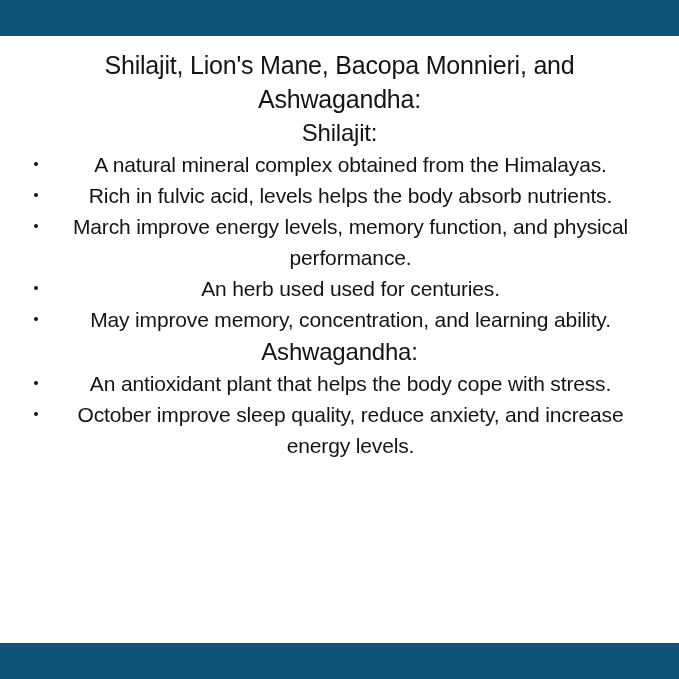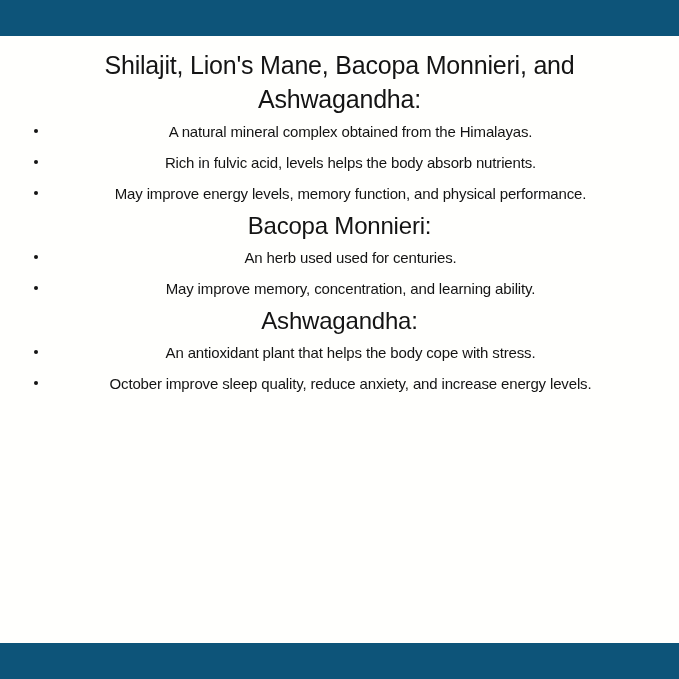--- a/index.html
+++ b/index.html
@@ -67,21 +67,21 @@
   }
   ul.bullets {
     list-style: none;
     margin: 0;
     padding: 0;
   }
   ul.bullets li {
     position: relative;
     text-align: center;
     color: #141414;
-    font-size: 15px;
+    font-size: 21px;
     line-height: 31px;
     letter-spacing: -0.15px;
     padding: 0 14px 0 36px;
     margin: 0;
   }
   ul.bullets li .dot {
     position: absolute;
     left: 20px;
     top: 13px;
     width: 4px;
@@ -104,39 +104,39 @@
   <div class="content">
     <div class="inner">
 
       <div class="main-title">
         <span>Shilajit, Lion's Mane, Bacopa Monnieri, and</span>
         <br>
         <span>Ashwagandha:</span>
       </div>
 
       <div class="section">
+        <div class="section-heading">Shilajit:</div>
         <ul class="bullets">
           <li>
             <span class="dot" style="background: rgb(20, 20, 20);"></span>
             <span class="btext">A natural mineral complex obtained from the Himalayas.</span>
           </li>
           <li>
             <span class="dot" style="background: rgb(20, 20, 20);"></span>
             <span class="btext">Rich in fulvic acid, levels helps the body absorb nutrients.</span>
           </li>
           <li>
             <span class="dot" style="background: rgb(20, 20, 20);"></span>
-            <span class="btext">May improve energy levels, memory function, and physical performance.</span>
+            <span class="btext">March improve energy levels, memory function, and physical performance.</span>
           </li>
         </ul>
       </div>
 
 
       <div class="section">
-        <div class="section-heading">Bacopa Monnieri:</div>
         <ul class="bullets">
           <li>
             <span class="dot" style="background: rgb(20, 20, 20);"></span>
             <span class="btext">An herb used used for centuries.</span>
           </li>
           <li>
             <span class="dot" style="background: rgb(20, 20, 20);"></span>
             <span class="btext">May improve memory, concentration, and learning ability.</span>
           </li>
         </ul>

